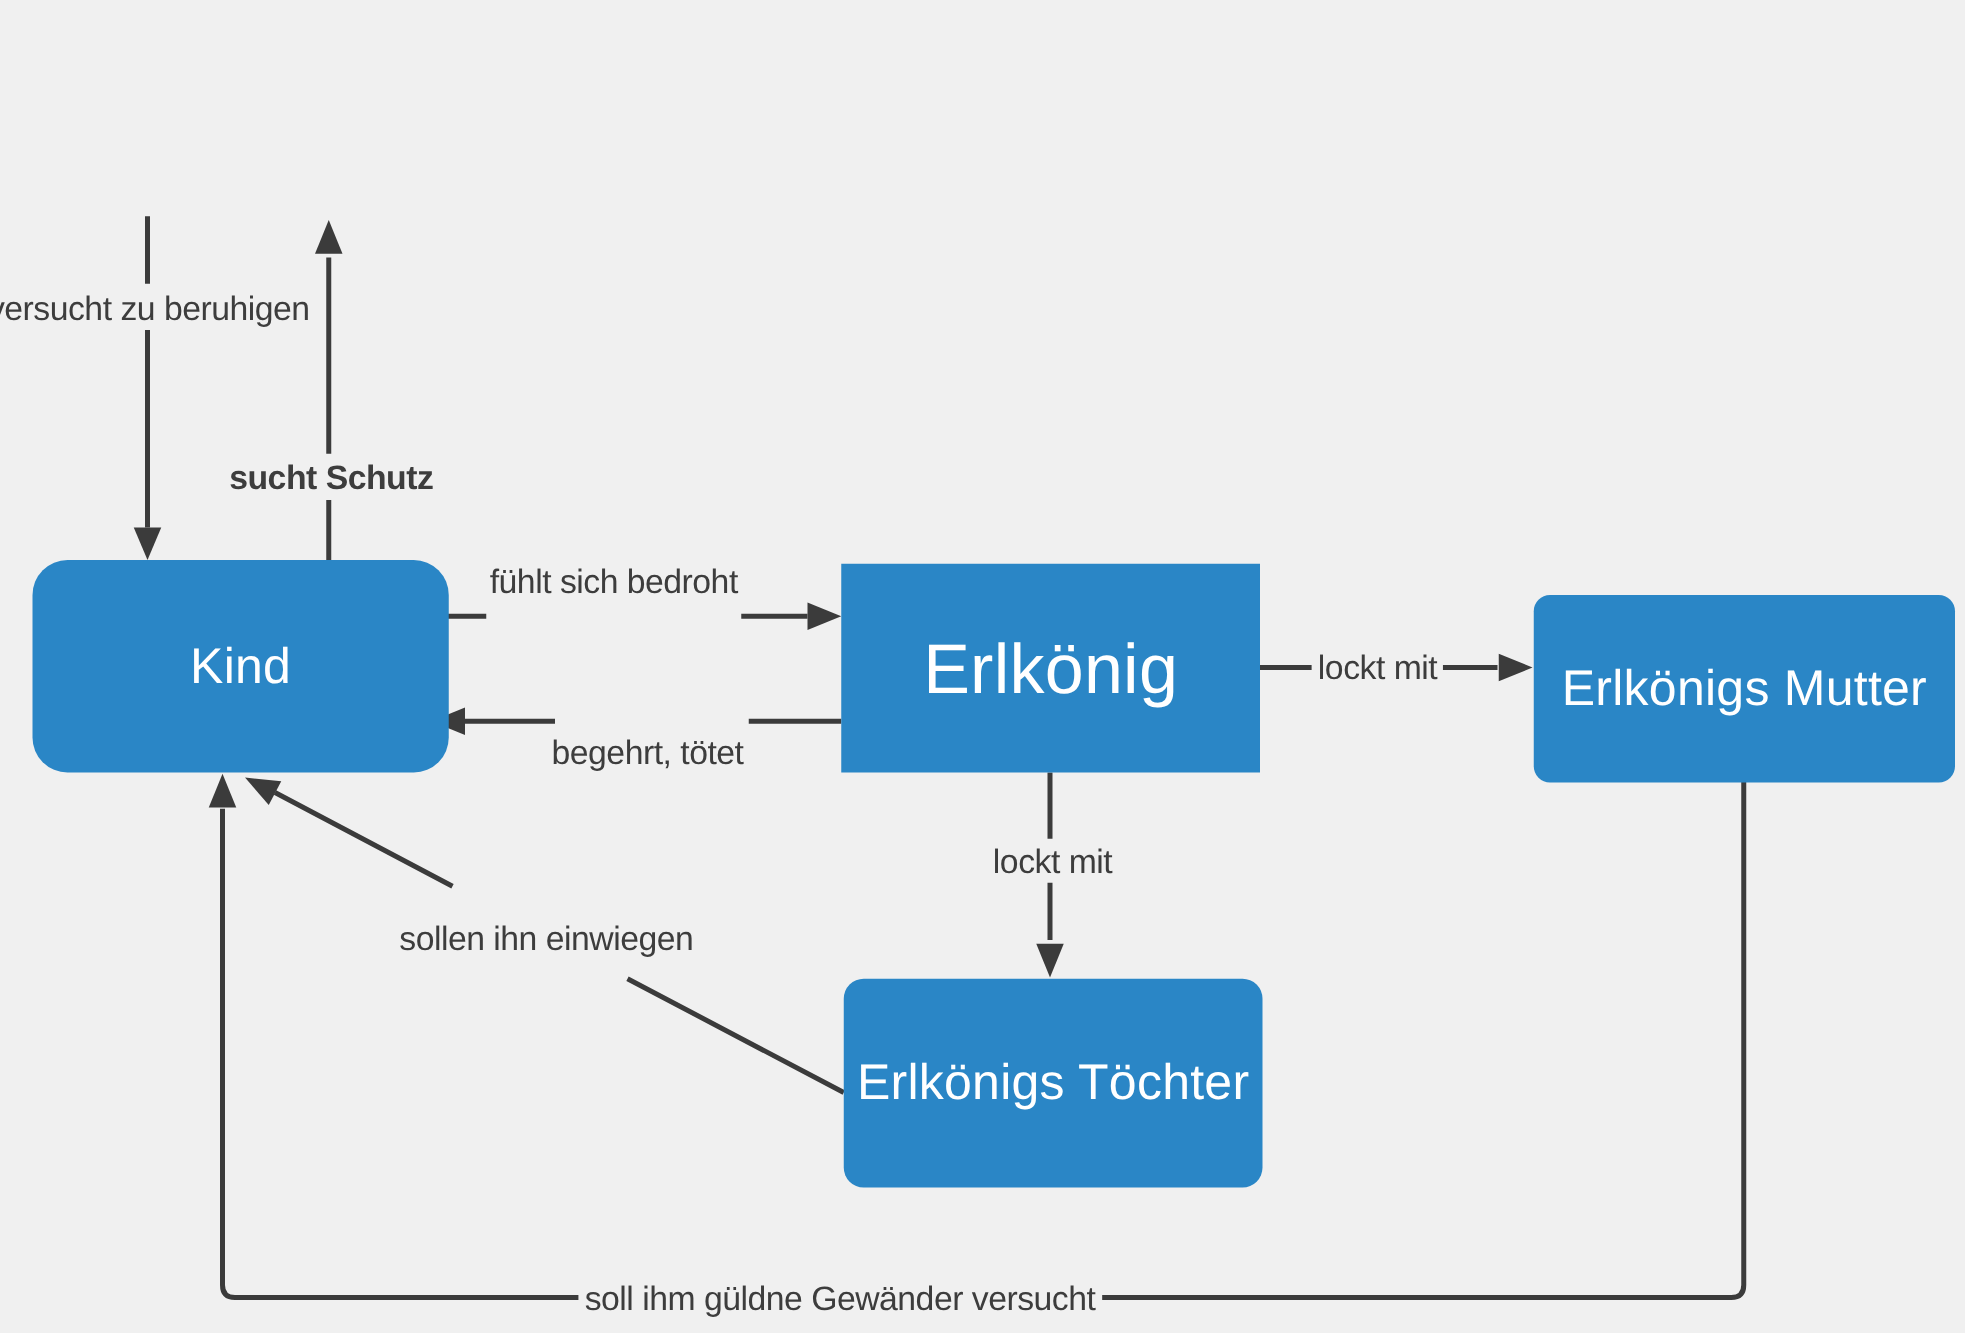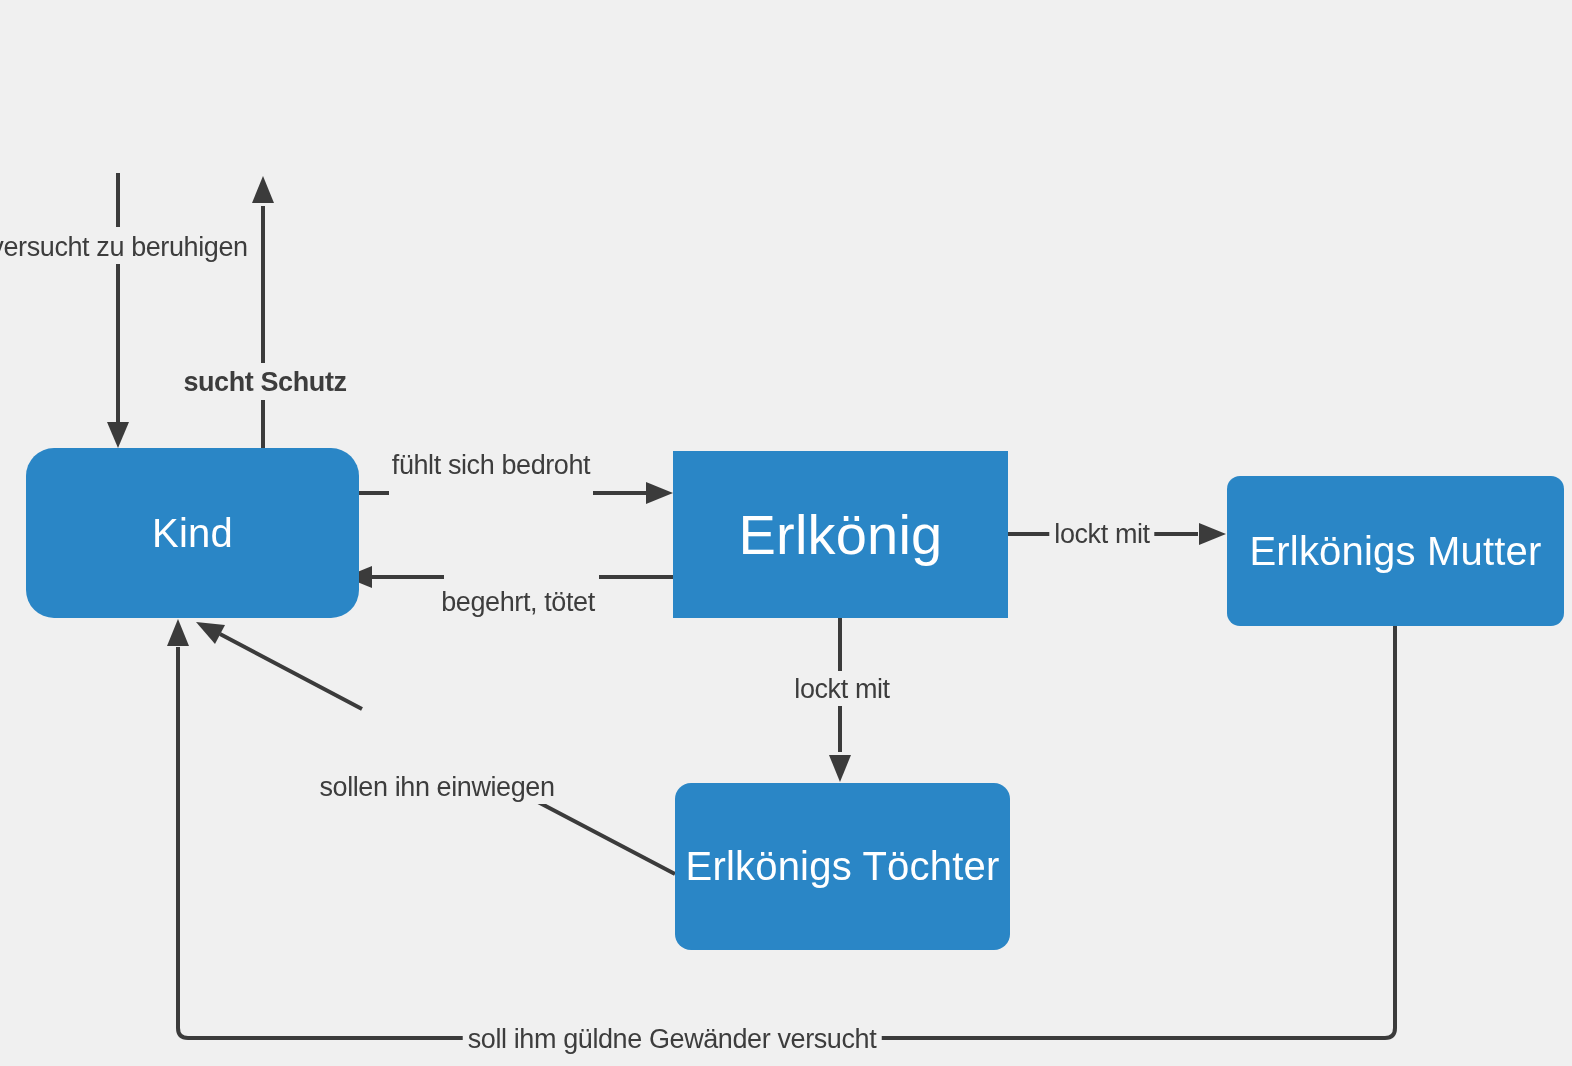--- a/index.html
+++ b/index.html
@@ -106,17 +106,17 @@
   <div class="edge-label" style="left:265px; top:382px;font-weight:bold;">sucht Schutz</div>
 
   <div class="edge-label" style="left:491px; top:465px;">fühlt sich bedroht</div>
 
   <div class="edge-label" style="left:518px; top:577px;margin-top:25px;">begehrt, tötet</div>
 
   <div class="edge-label" style="left:1102px; top:534px;">lockt mit</div>
 
   <div class="edge-label" style="left:842px; top:689px;">lockt mit</div>
 
-  <div class="edge-label" style="left:437px; top:787px;">sollen ihn einwiegen</div>
+  <div class="edge-label" style="left:437px; top:751px;">sollen ihn einwiegen</div>
 
   <div class="edge-label" style="left:672px; top:1039px;">soll ihm güldne Gewänder versucht</div>
 
 </div>
 
 </body></html>

